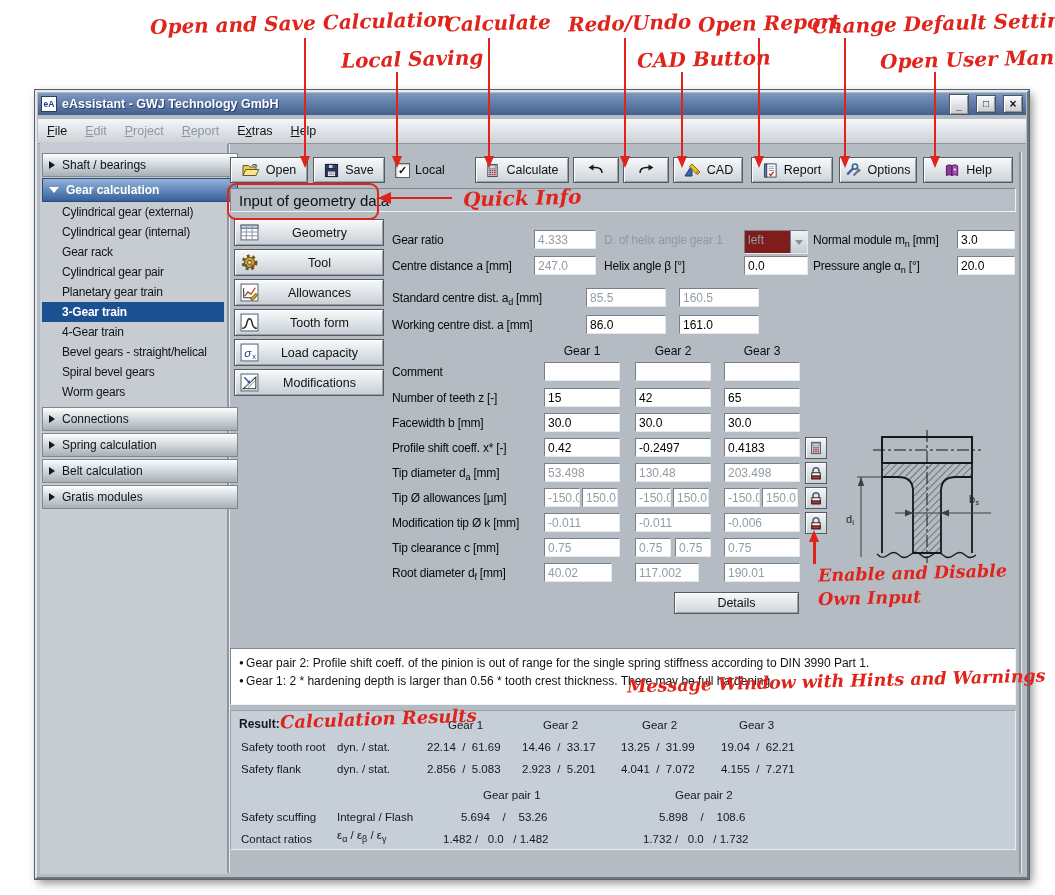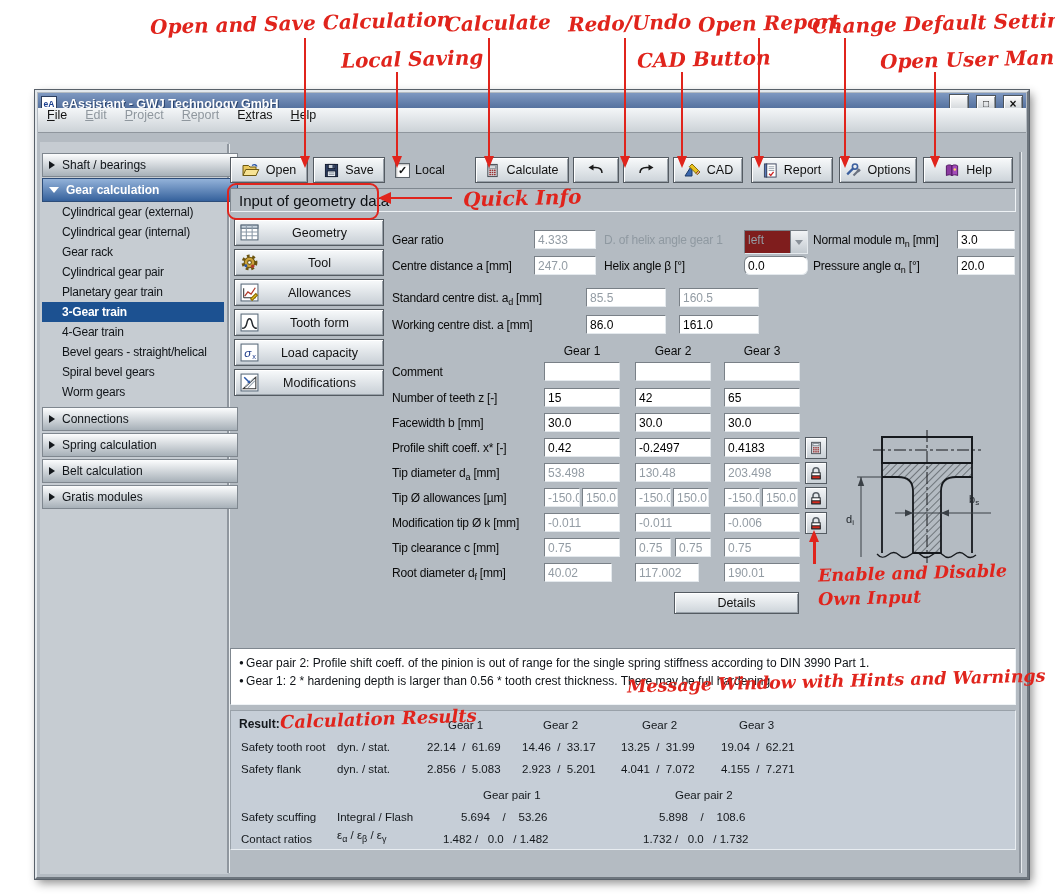--- a/index.html
+++ b/index.html
@@ -28,23 +28,23 @@
           box-shadow:0 0 0 1px #59616a, 3px 4px 9px rgba(0,0,0,.45);}
   .titlebar{position:absolute;left:1px;top:1px;right:1px;height:22px;
           background:linear-gradient(180deg,#7e98c1,#42608f);
           display:flex;align-items:center;gap:5px;padding:0 3px;}
   .app-icon{width:14px;height:14px;background:#fff;border:1px solid #2c3e5e;
           font-size:8.5px;font-weight:bold;color:#1a3f8f;display:flex;align-items:center;justify-content:center;}
   .title{color:#fff;font-weight:bold;font-size:12.5px;text-shadow:1px 1px 0 #27406a;flex:1;}
   .win-btn{width:18px;height:16px;margin-left:2px;background:linear-gradient(#fdfdfd,#c5cbd0);
           border:1px solid #4d545b;box-shadow:inset 1px 1px 0 #fff, inset -1px -1px 0 #8f969d;
           font-size:10px;font-weight:bold;color:#111;display:flex;align-items:center;justify-content:center;line-height:1;}
-  .menubar{position:absolute;left:1px;top:16px;right:1px;height:24px;
+  .menubar{position:absolute;left:1px;top:27px;right:1px;height:24px;
           background:linear-gradient(#f4f6f8,#ccd2d7);border-bottom:1px solid #8f969d;
-          display:flex;align-items:flex-start;font-size:12.5px;}
+          display:flex;align-items:center;font-size:12.5px;}
   .menu-item{padding:0 9px;color:#141414;}
   .menu-item.dis{color:#8f979e;}
   .menu-item .u{text-decoration:underline;}
 
   
   .sidebar-bg{position:absolute;left:3px;top:50px;width:188px;bottom:3px;background:#c6ccd2;}
   .sb-header{position:absolute;left:5px;width:182px;height:22px;
           background:linear-gradient(#fcfdfe,#a7b0b8);border:1px solid #7f878f;
           display:flex;align-items:center;gap:7px;padding:0 6px;font-size:12px;color:#101418;}
   .sb-header.blue{background:linear-gradient(#93b2d9,#35619c);color:#fff;font-weight:bold;border-color:#2d4d79;}
@@ -340,21 +340,21 @@
       <span class="btn">
           <span class="tri"></span>
         </span>
     </div>
     <span class="lbl" style="left:776px;top:141px;"><span>Normal module m</span><sub>n</sub><span> [mm]</span></span>
     <div class="fld" style="left:920px;top:138px;width:58px;">3.0</div>
 
     <span class="lbl" style="left:355px;top:167px;">Centre distance a [mm]</span>
     <div class="fld dis" style="left:497px;top:164px;width:62px;">247.0</div>
     <span class="lbl" style="left:567px;top:167px;">Helix angle β [°]</span>
-    <div class="fld" style="left:707px;top:164px;width:64px;border-radius:6px;">0.0</div>
+    <div class="fld" style="left:707px;top:164px;width:64px;">0.0</div>
     <span class="lbl" style="left:776px;top:167px;"><span>Pressure angle α</span><sub>n</sub><span> [°]</span></span>
     <div class="fld" style="left:920px;top:164px;width:58px;">20.0</div>
 
     <span class="lbl" style="left:355px;top:199px;"><span>Standard centre dist. a</span><sub>d</sub><span> [mm]</span></span>
     <div class="fld dis" style="left:549px;top:196px;width:80px;">85.5</div>
     <div class="fld dis" style="left:642px;top:196px;width:80px;">160.5</div>
 
     <span class="lbl" style="left:355px;top:226px;">Working centre dist. a [mm]</span>
     <div class="fld" style="left:549px;top:223px;width:80px;">86.0</div>
     <div class="fld" style="left:642px;top:223px;width:80px;">161.0</div>

